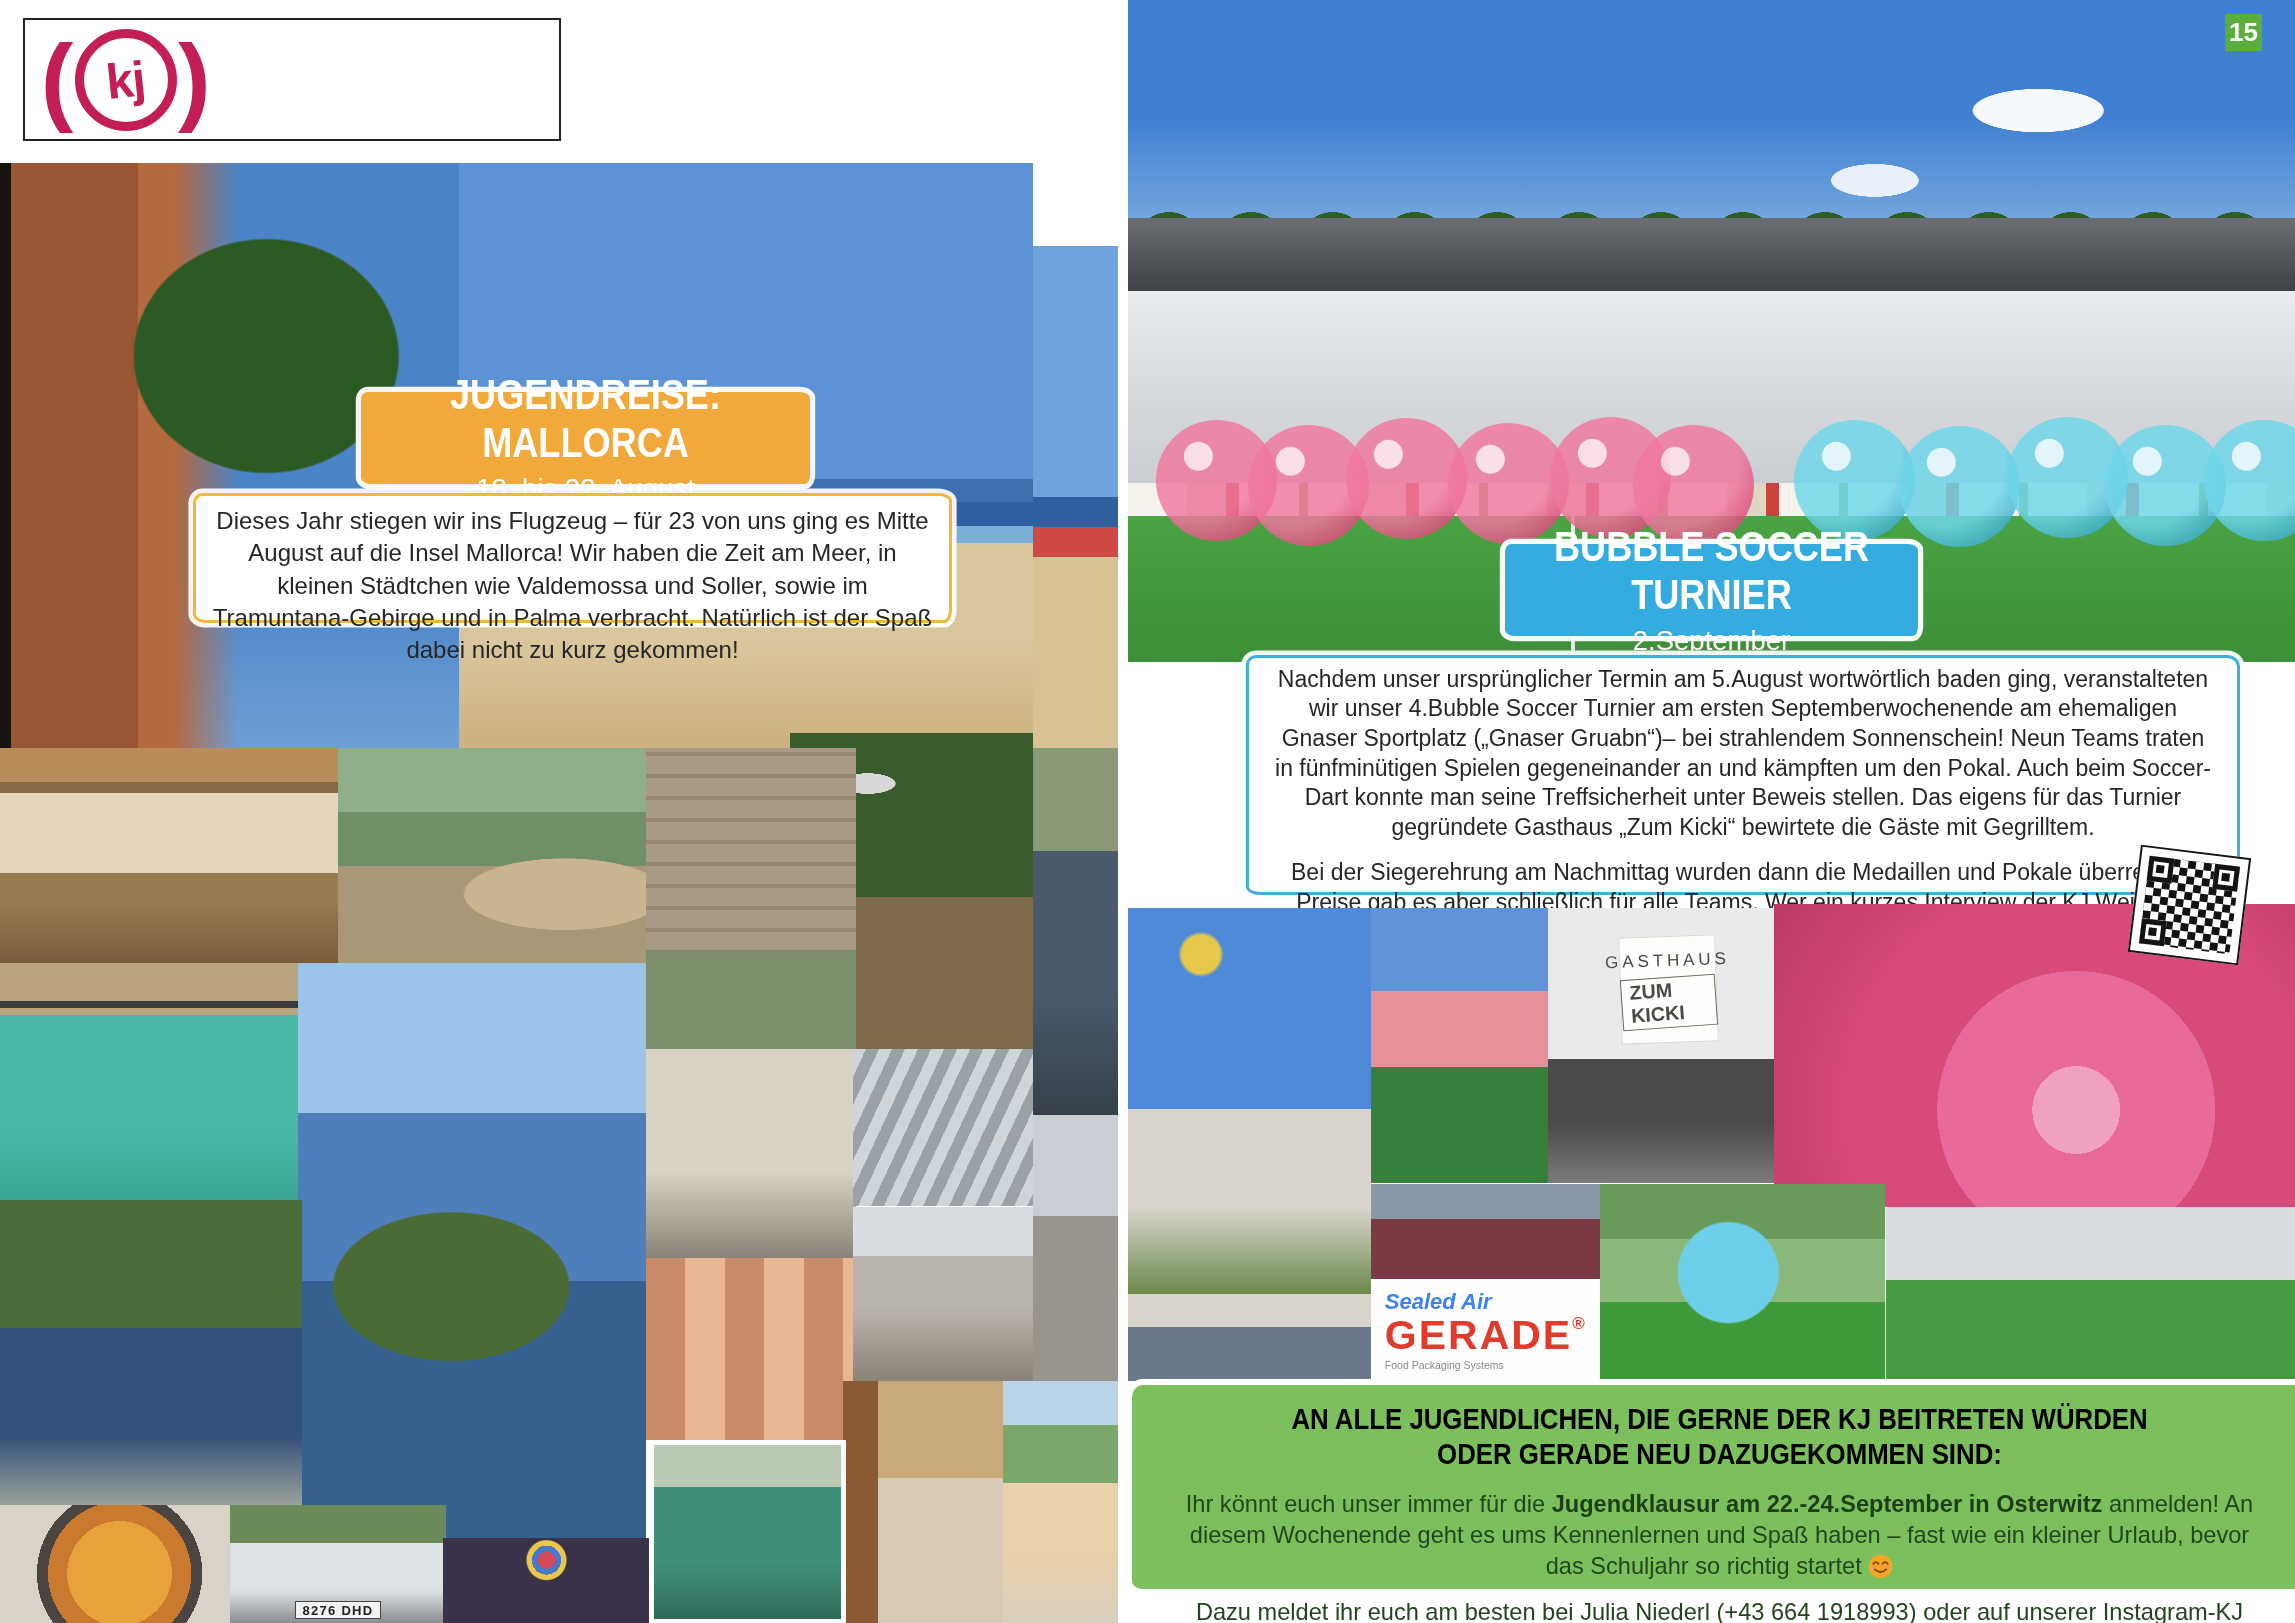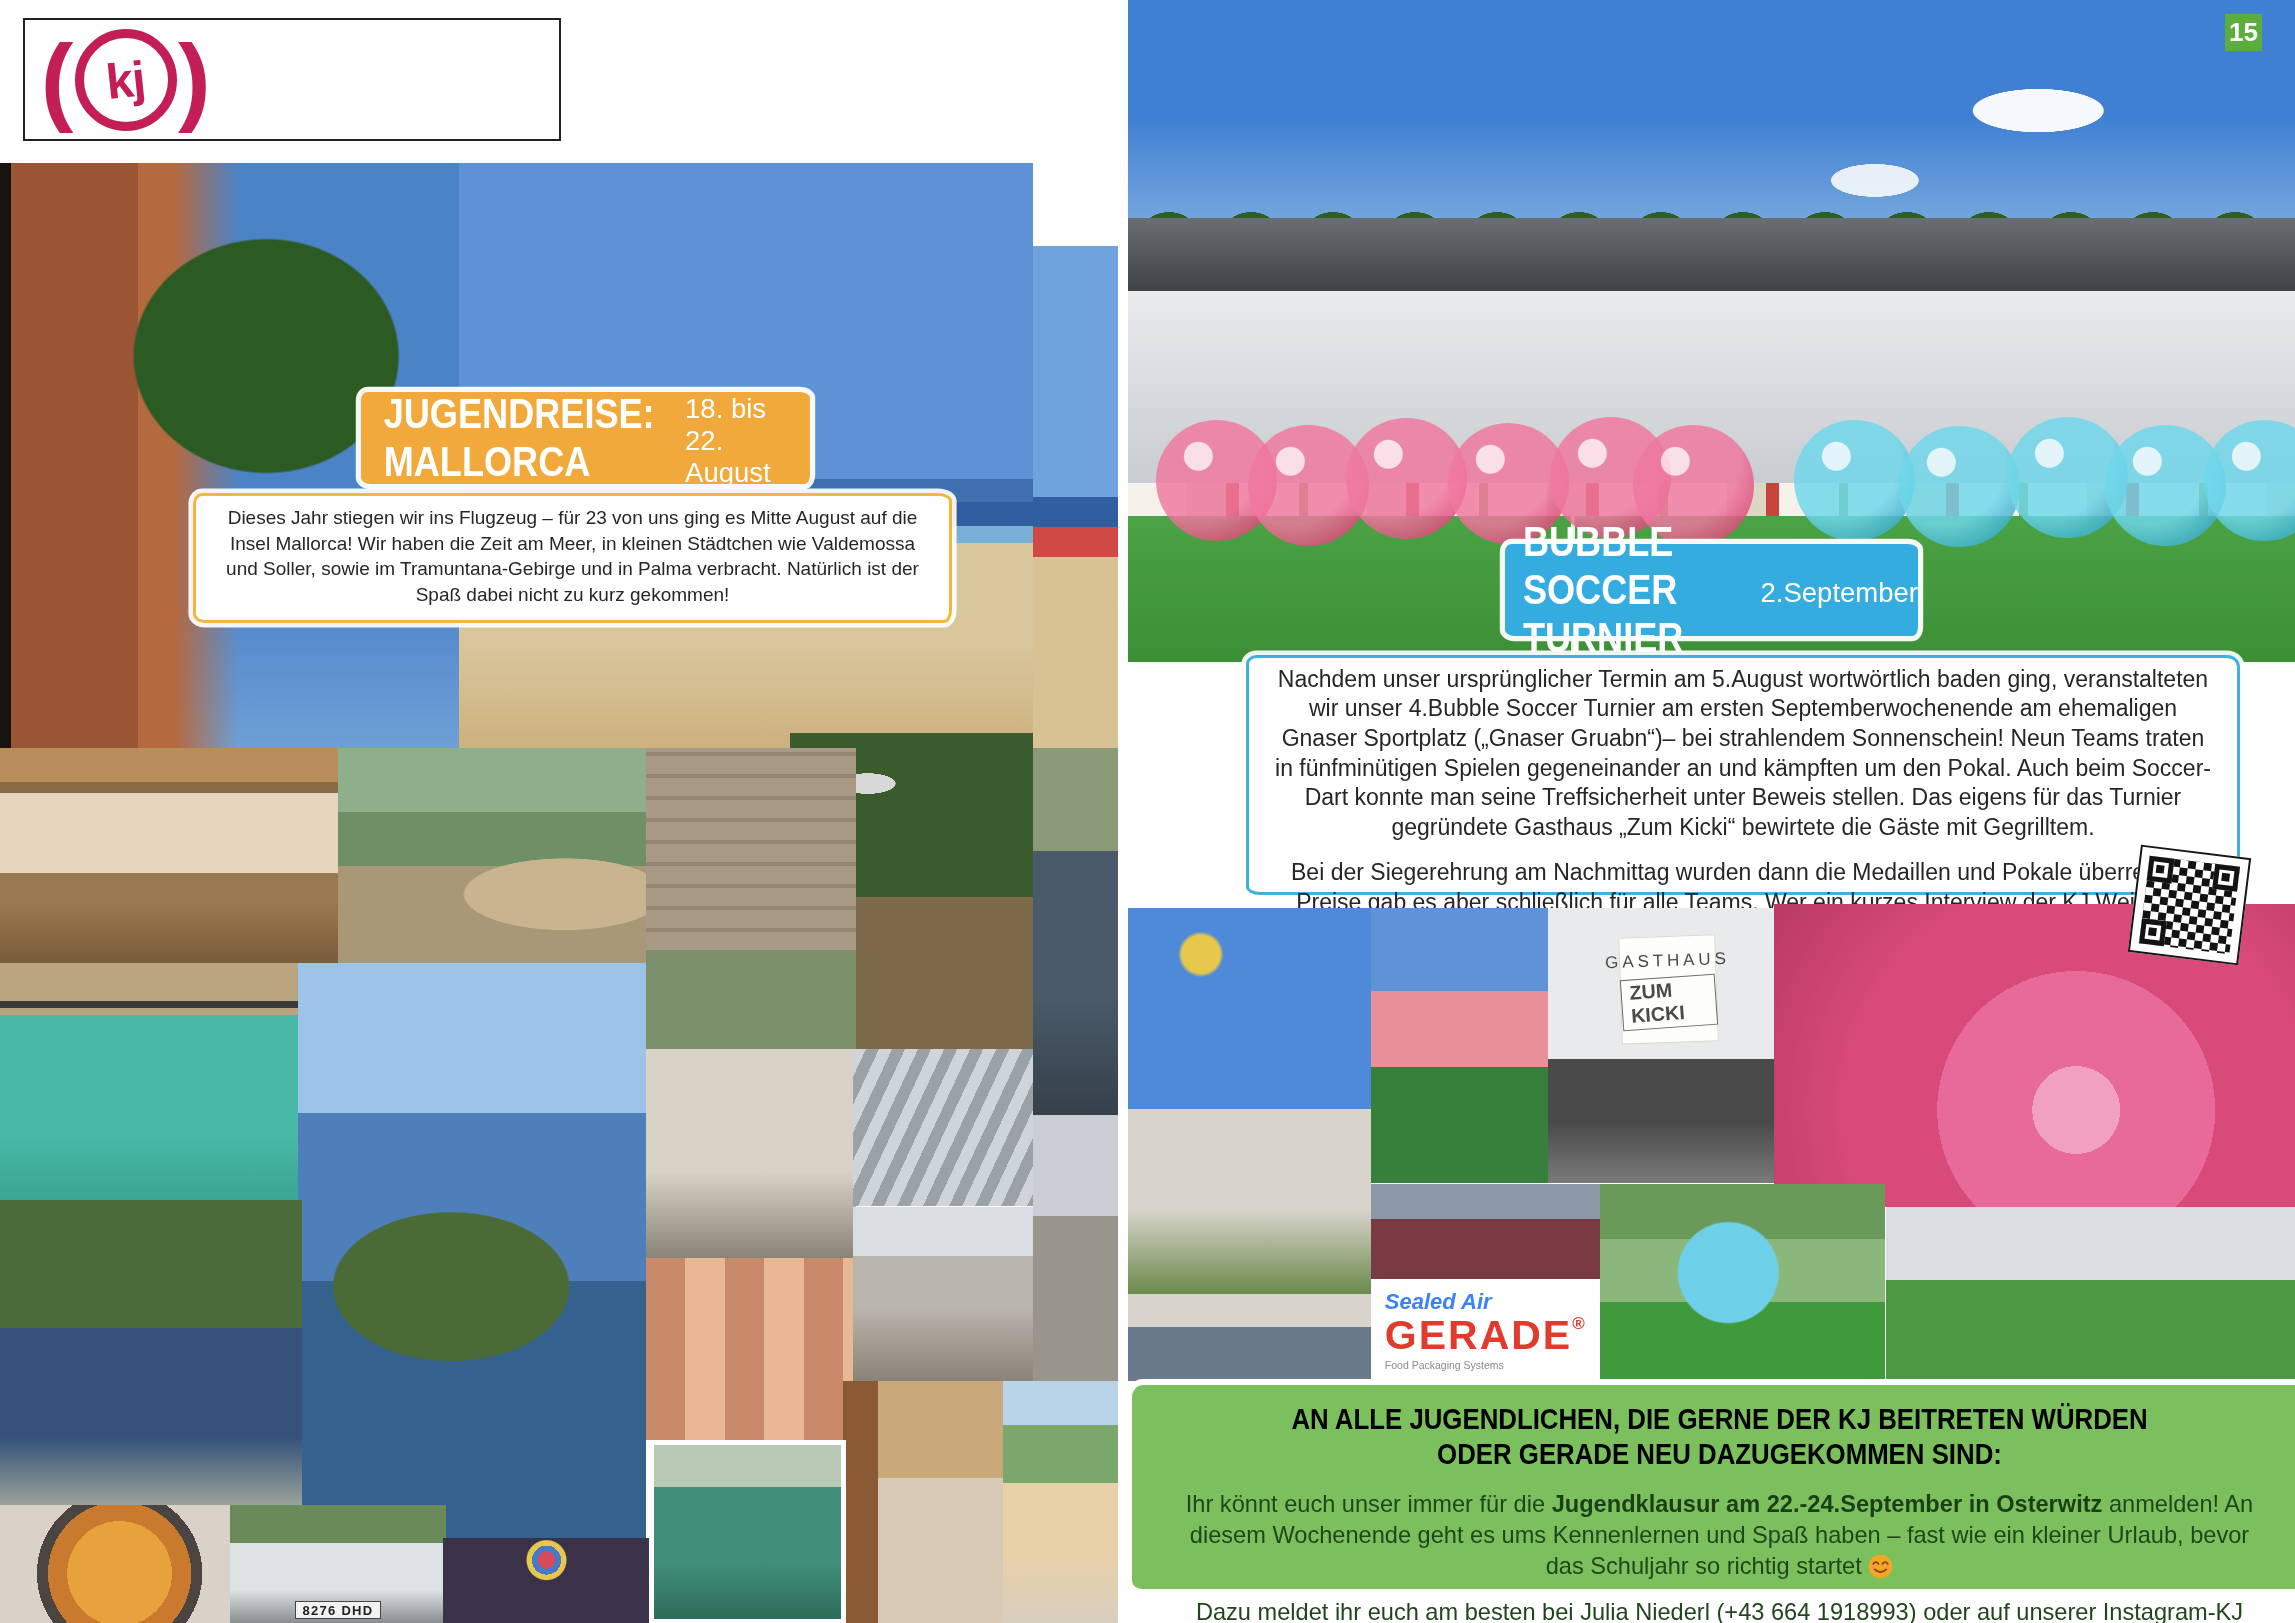--- a/index.html
+++ b/index.html
@@ -19,32 +19,32 @@
   .kj-paren{font-size:98px;line-height:79px;font-weight:700;color:#c41e56;}
   .kj-circle{width:84px;height:84px;border:9.8px solid #c41e56;border-radius:50%;
              display:flex;align-items:center;justify-content:center;}
   .kj-txt{font-size:49px;font-weight:700;color:#c41e56;transform:rotate(-6deg);letter-spacing:-1.3px;}
 
   
   .title-band{left:138px;top:182px;width:885px;height:85px;background:#d4e3f1;
               display:flex;align-items:center;justify-content:center;}
   .title-band div{font-size:76px;font-weight:700;color:#181818;letter-spacing:0;}
 
-  .event-box{display:flex;flex-direction:row;align-items:center;justify-content:center;
-             box-shadow:0 0 0 5.2px rgba(255,255,255,.95);border-radius:6.6px 10.5px 5.2px 9.2px/7.9px 5.9px 9.8px 6.6px;}
+  .event-box{display:flex;flex-direction:column;align-items:center;justify-content:center;
+             box-shadow:0 0 0 5.2px rgba(255,255,255,.95);border-radius:6.6px 10.5px 5.2px 9.2px/7.9px 5.9px 9.8px 6.6px;text-align:center;}
   .event-title{font-size:42px;font-weight:700;color:#fff;}
   .event-date{font-size:27.5px;color:#fff;margin-top:6.6px;}
   .box-orange{left:361px;top:392px;width:449px;height:92px;background:#f2a93b;}
   .box-cyan{left:1505px;top:544px;width:413px;height:92px;background:#35acdf;}
 
   .text-card{background:#fff;box-sizing:border-box;text-align:center;color:#262626;
              box-shadow:0 0 0 4.6px rgba(255,255,255,.92);}
   .card-left{left:193px;top:493px;width:759px;height:130px;border:3.9px solid #f0b93c;
              border-radius:9.2px 14.4px 7.9px 11.8px/10.5px 7.9px 13px 9.2px;
-             font-size:19px;line-height:1.34;padding:9.2px 15.7px;}
+             font-size:24px;line-height:1.34;padding:9.2px 15.7px;}
   .card-right{left:1246px;top:655px;width:994px;height:240px;border:3.9px solid #3fb0e0;
               border-radius:10.5px 13px 9.2px 14.4px/9.2px 11.8px 14.4px 7.9px;
               font-size:23px;line-height:1.29;padding:6.6px 22px;}
   .card-right p{margin:0 0 0 0;}
   .card-right p + p{margin-top:15.7px;}
 
   
   .cta-box{left:1126px;top:1379px;width:1187px;height:216px;background:#7cc05d;border:6.6px solid #fff;
            border-radius:17px 0 0 15.7px/18.4px 0 0 14.4px;box-sizing:border-box;text-align:center;
            padding:11.8px 39px 0 39px;}

